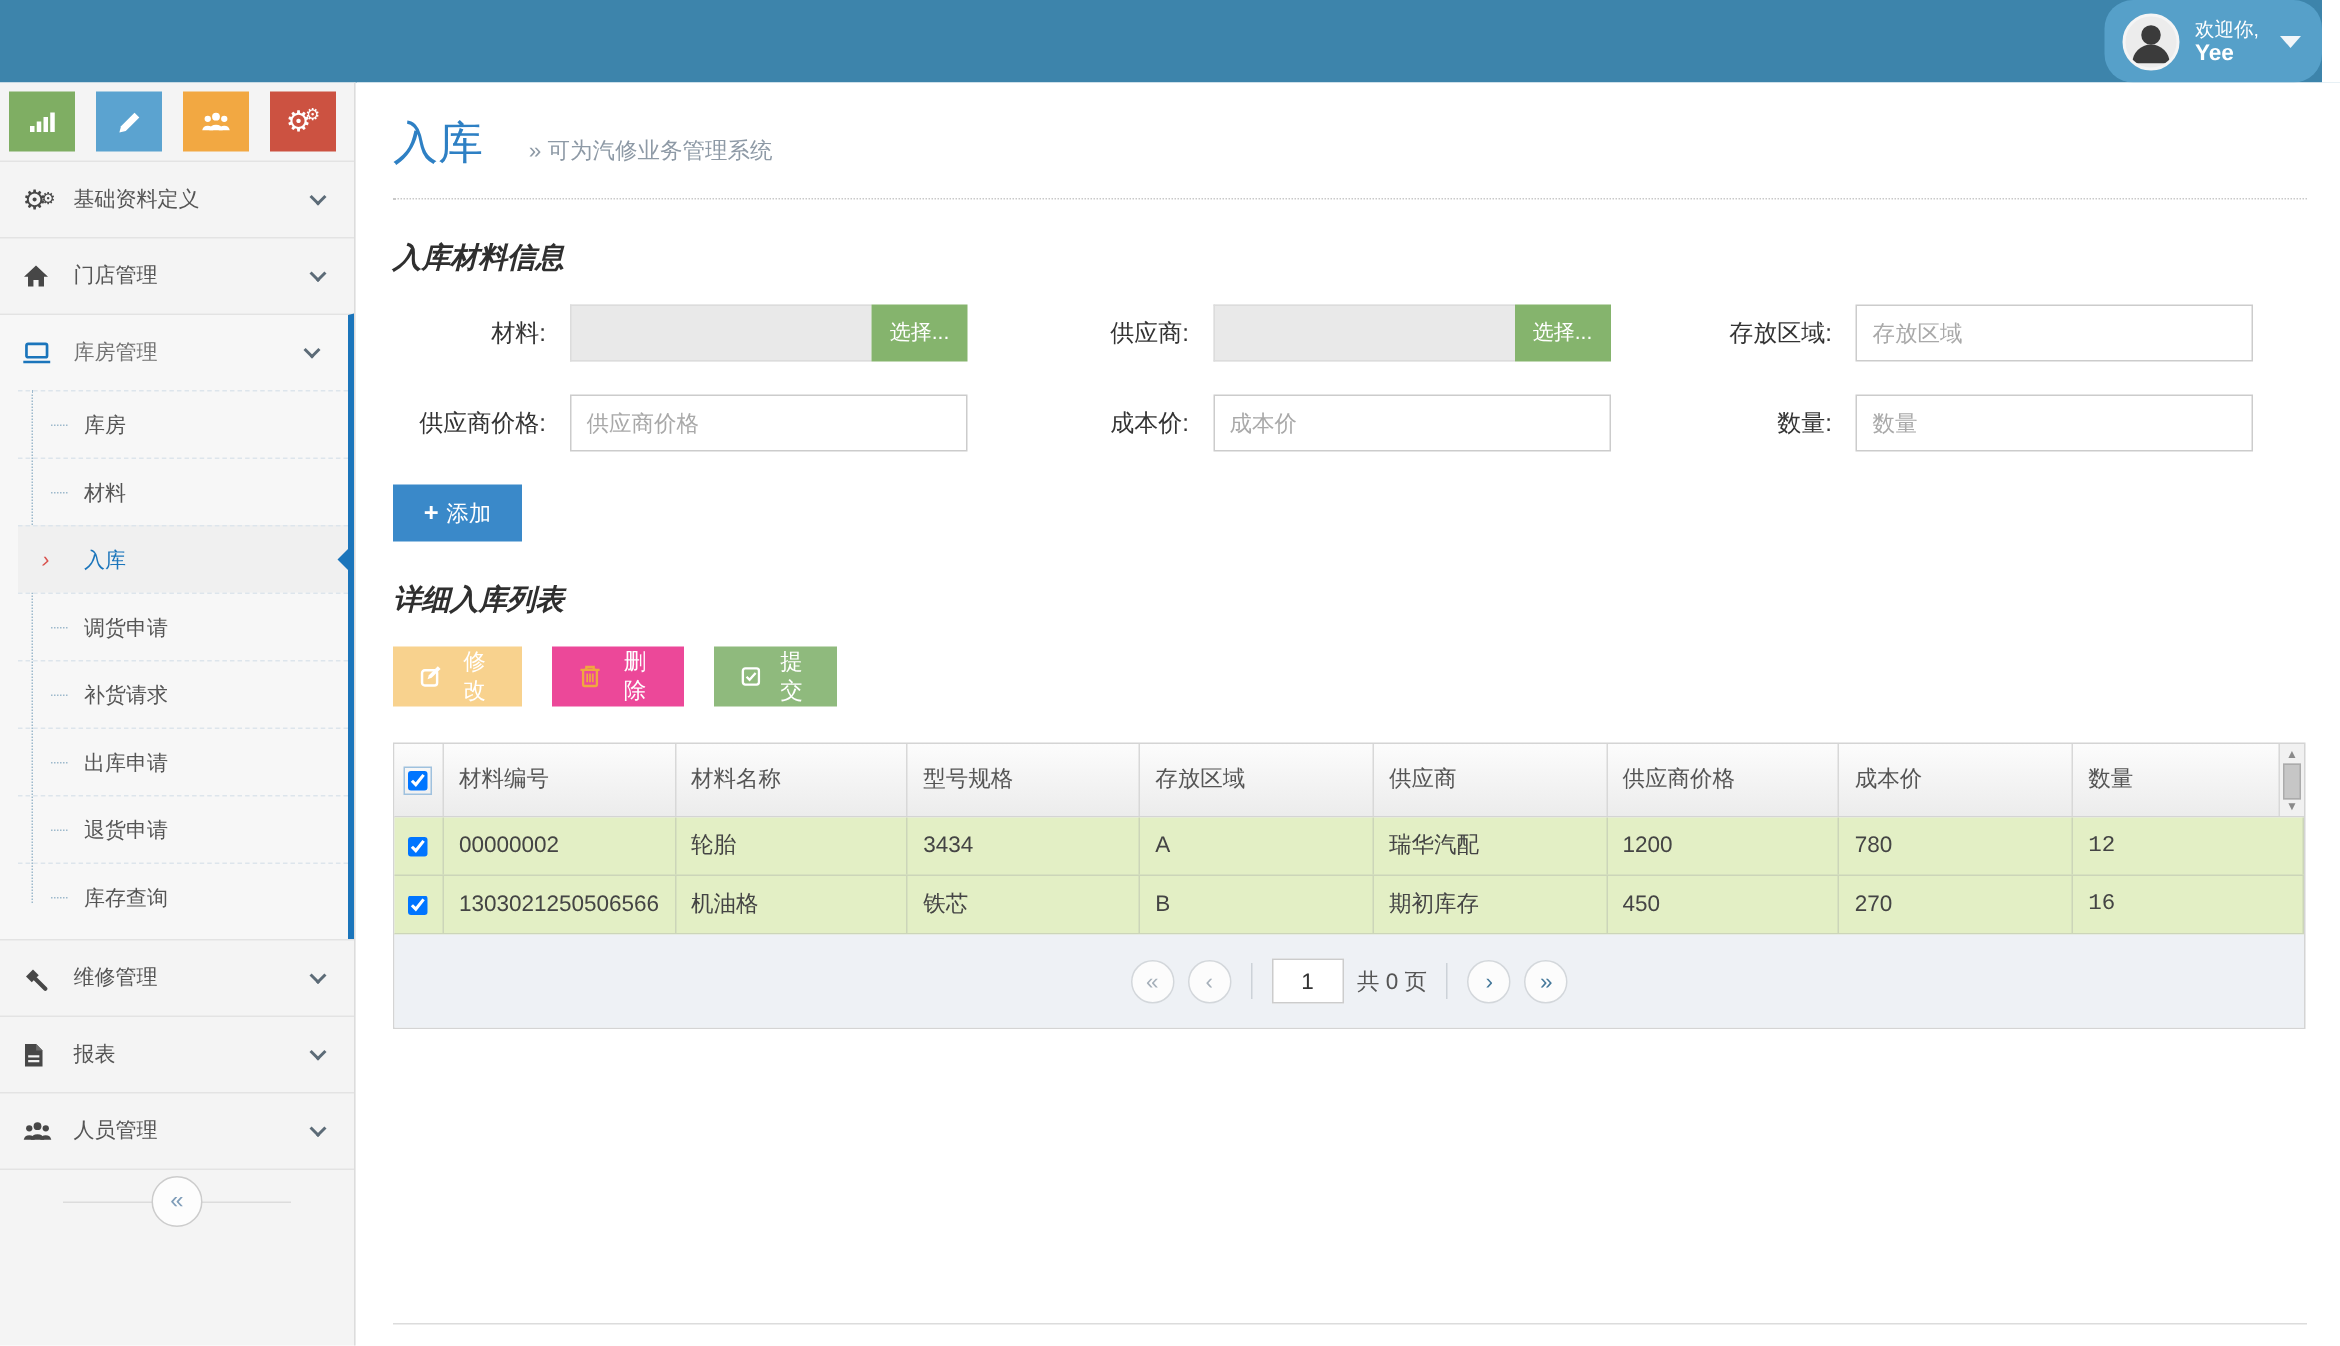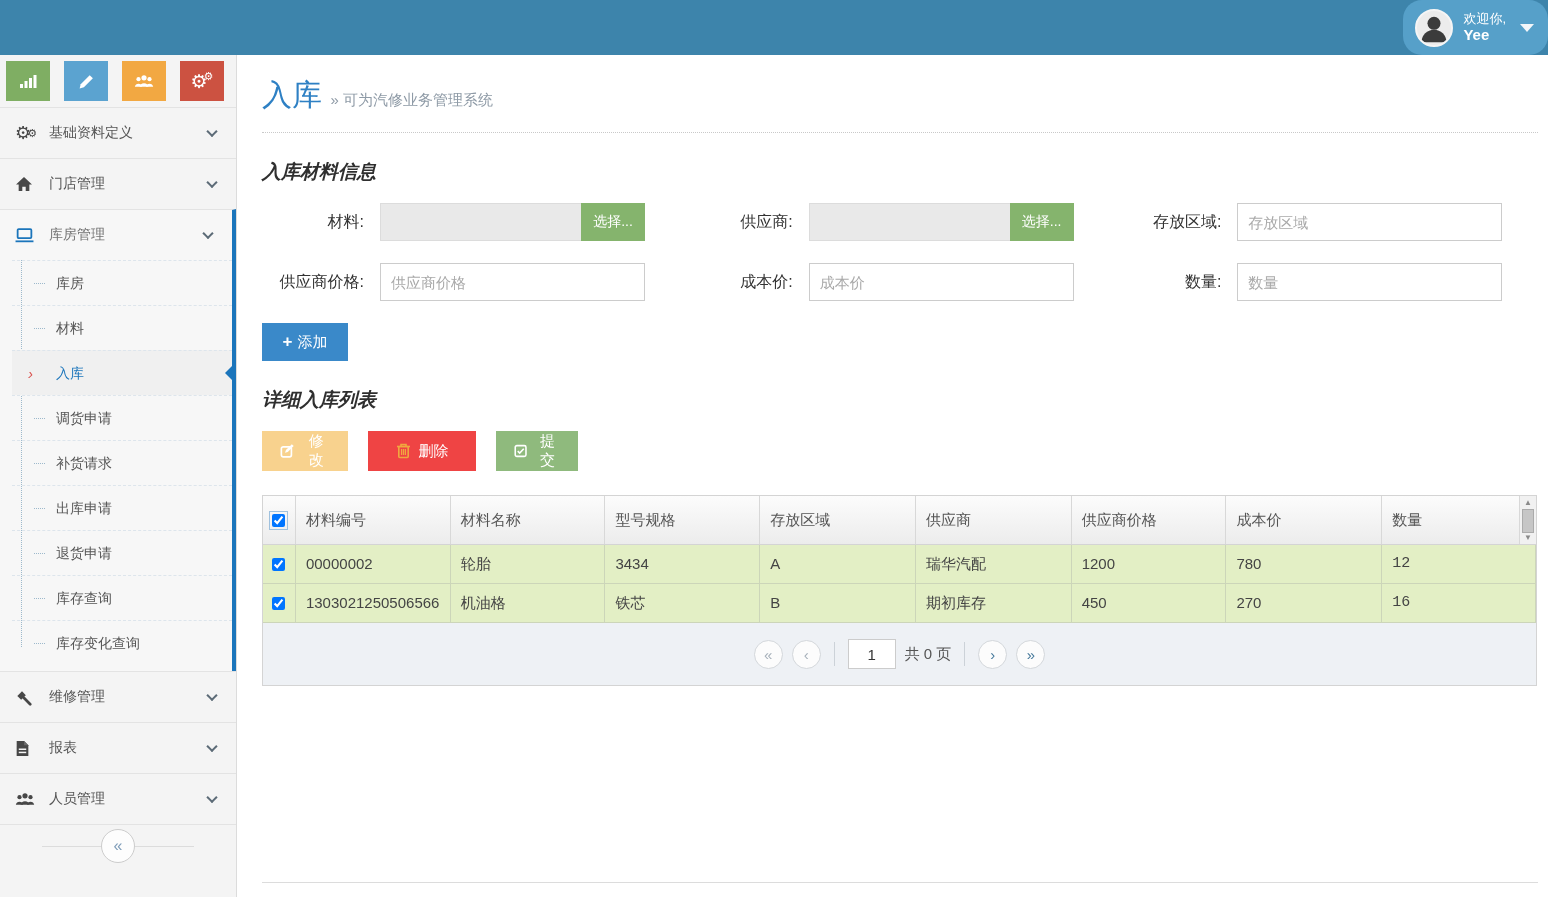--- a/index.html
+++ b/index.html
@@ -43,39 +43,39 @@
   .submenu li.selected::after { content:""; position:absolute; right:-4px; top:50%; margin-top:-11px; border-top:11px solid transparent; border-bottom:11px solid transparent; border-right:11px solid #1b75bb; }
 
   .collapse-bar { position:relative; height:42px; border-top:1px solid #e3e3e3; }
   .collapse-bar::before { content:""; position:absolute; left:42px; right:42px; top:50%; border-top:1px solid #dcdcdc; }
   .collapse-btn { position:absolute; left:50%; top:50%; transform:translate(-50%,-50%); width:34px; height:34px; border-radius:50%; border:1px solid #ccc; background:#fdfdfd; color:#7f9db9; font-size:16px; text-align:center; line-height:32px; cursor:pointer; }
 
   
   .main { position:absolute; left:238px; top:55px; width:1322px; height:842px; background:#fff; padding:20px 22px 0 24px; }
   .page-head { padding-bottom:16px; border-bottom:1px dotted #c9c9c9; }
   .page-title { display:inline; font-size:30px; font-weight:400; color:#2e80c4; }
-  .breadcrumb { font-size:15px; color:#8e9aa6; margin-left:4px; }
+  .breadcrumb { font-size:15px; color:#8e9aa6; margin-left:26px; }
   .section-title { font-size:19px; color:#2f2f2f; margin:26px 0 18px 0;font-style:italic; }
 
   .form-grid { display:grid; grid-template-columns:repeat(3,1fr); column-gap:28px; row-gap:22px; max-width:1258px; }
   .field { display:flex; align-items:center; }
   .field label { flex:0 0 118px; text-align:right; padding-right:16px; font-size:16px; color:#333; }
   .control { flex:0 0 265px; display:flex; height:38px; }
   .dis-input { flex:1; background:#e9e9e9; border:1px solid #dcdcdc; border-right:none; }
   .choose-btn { width:64px; background:#85b46d; color:#fff; border:none; font-size:14px; cursor:pointer; }
   .txt-input { flex:1; border:1px solid #ccc; font-size:15px; padding:0 10px; color:#333; font-family:inherit; }
   .txt-input::placeholder { color:#a9a9a9; }
 
   .add-btn { margin-top:22px; width:86px; height:38px; background:#3a89c9; color:#fff; border:none; font-size:15px; cursor:pointer; display:flex; align-items:center; justify-content:center; gap:5px; }
   .add-btn .plus { font-size:17px; font-weight:700; }
 
   .action-row { display:flex; gap:20px; margin:14px 0 24px 0; }
   .act-btn { height:40px; border:none; color:#fff; font-size:15px; display:flex; align-items:center; justify-content:center; gap:8px; cursor:pointer; padding:0 18px; }
   .btn-edit { background:#f8d28e; width:86px; }
-  .btn-del  { background:#ef4444; width:108px;justify-content:center; }
+  .btn-del  { background:#ec4899; width:88px;justify-content:center; }
   .btn-sub  { background:#8fba7d; width:82px; }
 
   
   .grid-wrap { width:1275px; border:1px solid #d4d4d4; }
   .thead { display:flex; background:linear-gradient(#fcfcfc,#ececec); border-bottom:1px solid #d4d4d4; }
   .th { height:48px; line-height:48px; padding:0 10px; font-size:15px; color:#555; border-right:1px solid #d8d8d8; overflow:hidden; white-space:nowrap; }
   .th.cbx, .td.cbx { display:flex; align-items:center; justify-content:center; padding:0; }
   .thead input[type=checkbox] { outline:1px solid #9fc1de; outline-offset:2px; border-radius:2px; }
   .w0{width:33px;} .w1{width:155px;} .w2{width:155px;} .w3{width:155px;} .w4{width:156px;} .w5{width:156px;} .w6{width:155px;} .w7{width:156px;} .w8h{width:137px;border-right:none;} .w8b{width:154px;border-right:none;font-family:Liberation Mono, monospace;}
   .hscroll { width:17px; background:#f1f1f1; border-left:1px solid #d8d8d8; position:relative; }
@@ -182,21 +182,20 @@
     </div>
     <ul class="submenu">
       <li><span>库房</span></li>
       <li><span>材料</span></li>
       <li class="selected"><i class="red-caret">›</i><span>入库</span></li>
       <li><span>调货申请</span></li>
       <li><span>补货请求</span></li>
       <li><span>出库申请</span></li>
       <li><span>退货申请</span></li>
       <li><span>库存查询</span></li>
-      <li><span>库存变化查询</span></li>
     </ul>
   </div>
 
   <div class="menu-section">
     <div class="menu-row">
       <span class="menu-ico">
           <svg width="17" height="17" viewBox="0 0 16 16">
             <path d="M2.2 6.6 L6.6 2.2 L10.2 5.8 L5.8 10.2 Z" fill="#474747"></path>
             <path d="M8.3 8.3 L14.3 14.3" stroke="#474747" stroke-width="2.6" stroke-linecap="round"></path>
           </svg>

